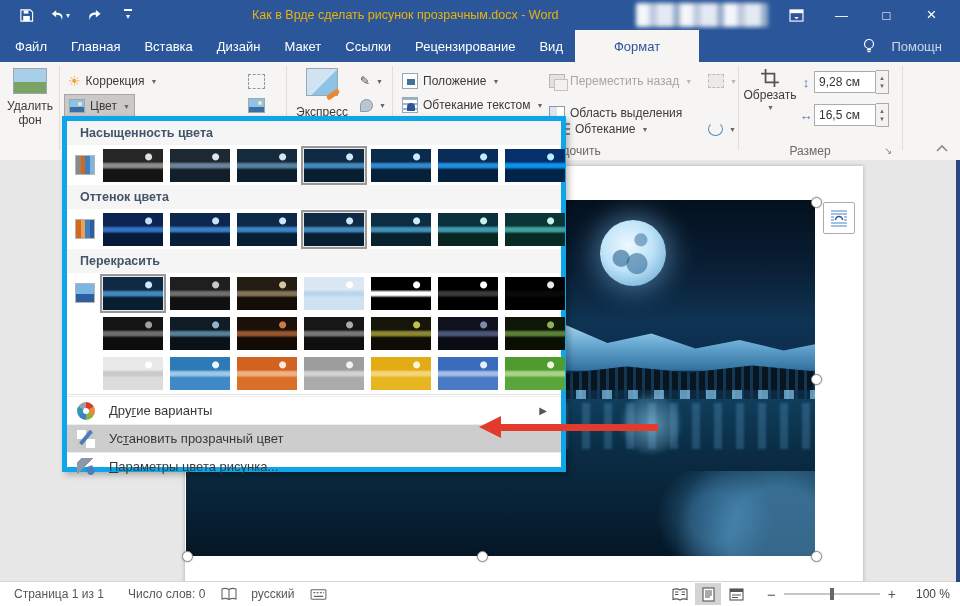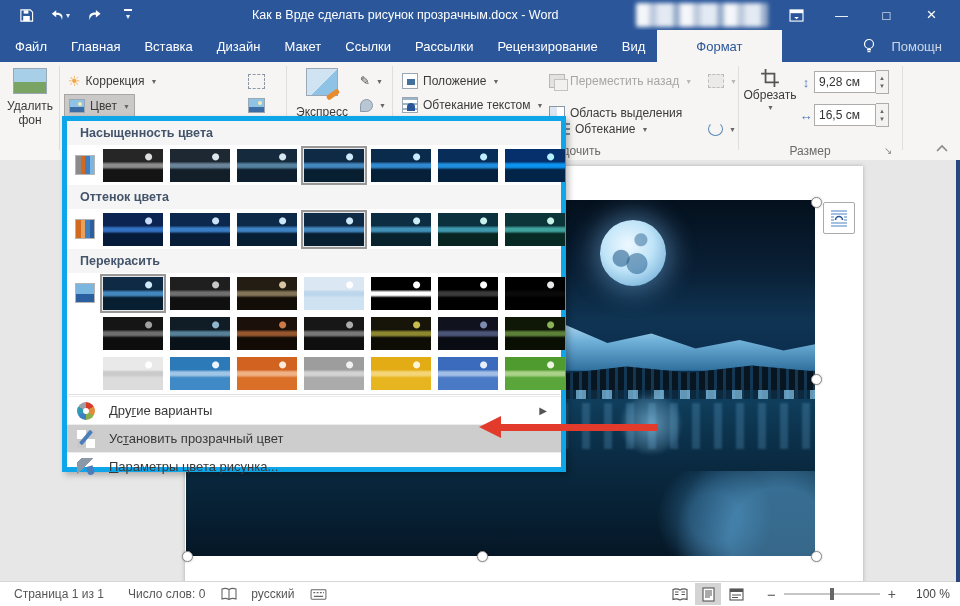--- a/index.html
+++ b/index.html
@@ -5,21 +5,21 @@
   html,body{margin:0;padding:0;background:#555;}
   .stage{position:relative;width:960px;height:606px;overflow:hidden;
          font-family:"Liberation Sans","DejaVu Sans",sans-serif;
          background:#e7e7e7;-webkit-font-smoothing:antialiased;}
   
   .titlebar{position:absolute;left:0;top:0;width:100%;height:30px;background:#2b579a;color:#fff;}
   .qat{position:absolute;left:16px;top:0;height:30px;display:flex;align-items:center;gap:14px;}
   .qat .qbtn{width:20px;height:22px;display:flex;align-items:center;justify-content:center;cursor:default;}
   .qat svg{display:block;}
   .qcaret{font-size:8px;color:#fff;opacity:.9;}
-  .win-title{position:absolute;left:252px;top:0;height:30px;line-height:30px;font-size:12.5px;color:#ffffff;white-space:nowrap;}
+  .win-title{position:absolute;left:252px;top:0;height:30px;line-height:30px;font-size:12.5px;color:#eab308;white-space:nowrap;}
   .user-blur{position:absolute;left:636px;top:3px;width:132px;height:24px;border-radius:2px;opacity:.95;
     background:repeating-linear-gradient(90deg,#ffffff 0 13px,#c7d2e2 13px 21px,#eef2f8 21px 37px,#9fb2cd 37px 44px);
     filter:blur(2px);}
   .win-controls{position:absolute;right:6px;top:0;height:30px;display:flex;}
   .wc{width:45px;height:30px;display:flex;align-items:center;justify-content:center;color:#fff;font-size:13px;}
   
   .tabrow{position:absolute;left:0;top:30px;width:100%;height:32px;background:#2b579a;display:flex;align-items:stretch;color:#fff;font-size:13px;}
   .tab{display:flex;align-items:center;padding:0 12px;white-space:nowrap;cursor:default;}
   .tab.active{background:#f6f5f3;color:#2b579a;padding:0 39px;}
   .tab:first-child{margin-left:3px;}
@@ -179,21 +179,20 @@
   </div>
 
   <div class="tabrow">
 
     <div class="tab">Файл</div>
       <div class="tab">Главная</div>
       <div class="tab">Вставка</div>
       <div class="tab">Дизайн</div>
       <div class="tab">Макет</div>
       <div class="tab">Ссылки</div>
-      <div class="tab">Рассылки</div>
       <div class="tab">Рецензирование</div>
       <div class="tab">Вид</div>
       <div class="tab active">Формат</div>
       <div class="helpcluster">
       <span class="hicon">
         <svg width="14" height="16" viewBox="0 0 14 16">
             <circle cx="7" cy="6" r="4.5" fill="none" stroke="#fff" stroke-width="1.2"></circle>
             <rect x="5" y="11" width="4" height="1.4" fill="#fff"></rect>
             <rect x="5.5" y="13" width="3" height="1.2" fill="#fff"></rect>
           </svg>

